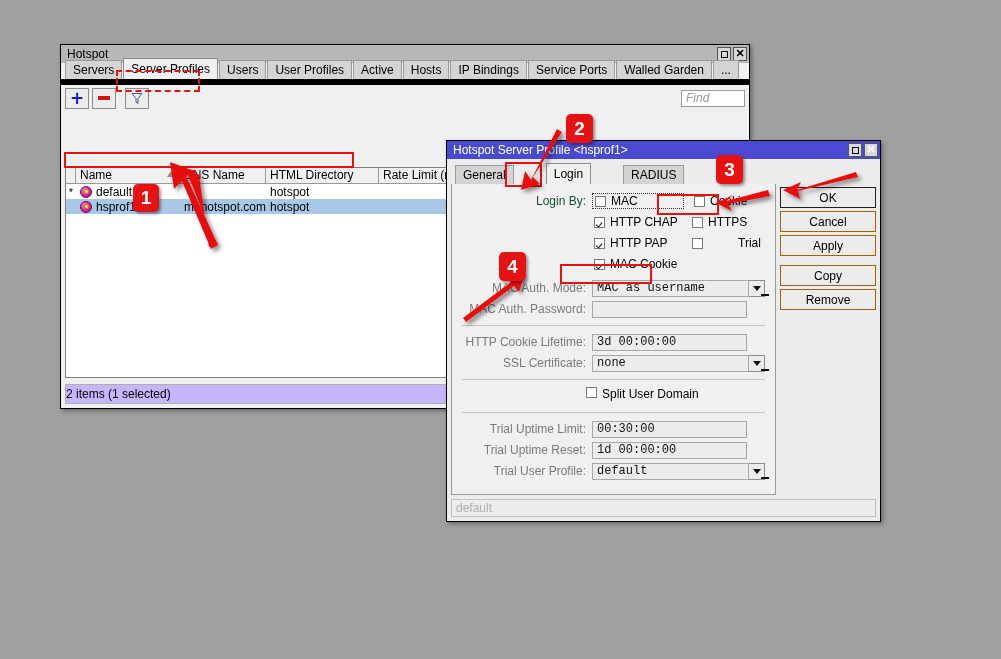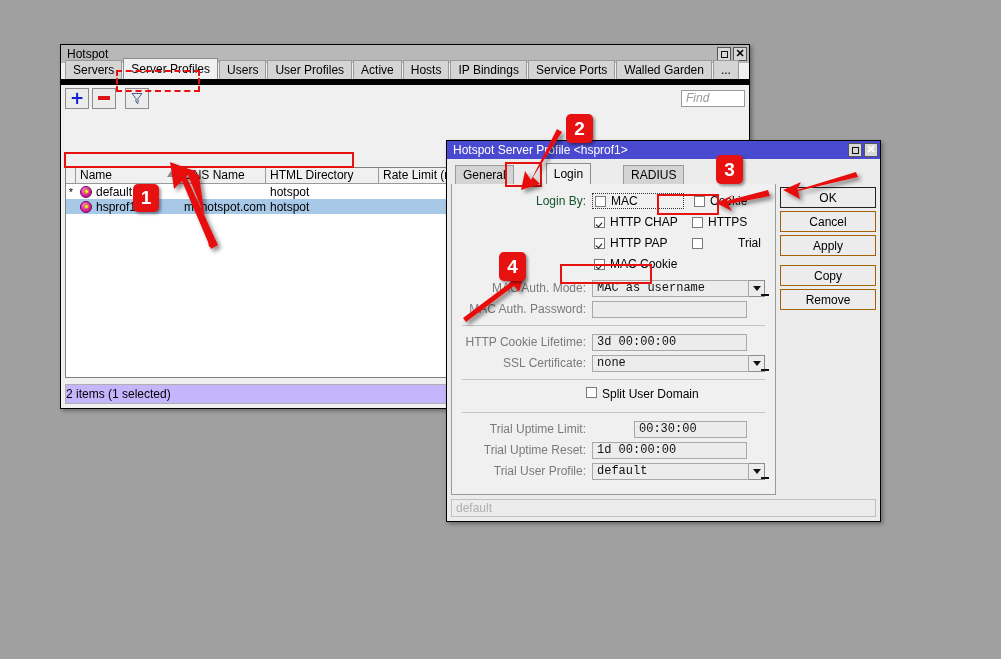--- a/index.html
+++ b/index.html
@@ -305,21 +305,21 @@
 
       <div class="hsep"></div>
 
       <div class="cbrow" style="margin-left:134px;">
         <span class="cb"></span>
         <span class="cbtxt">Split User Domain</span>
       </div>
 
       <div class="hsep"></div>
 
-      <div class="frow" style="padding-right:18px;gap:42px;">
+      <div class="frow" style="padding-right:18px;">
         <span class="flabel">Trial Uptime Limit:</span>
         <span class="fval">00:30:00</span>
       </div>
       <div class="frow" style="padding-right:18px;">
         <span class="flabel">Trial Uptime Reset:</span>
         <span class="fval">1d 00:00:00</span>
       </div>
       <div class="frow">
         <span class="flabel">Trial User Profile:</span>
         <span class="fval">default</span>

